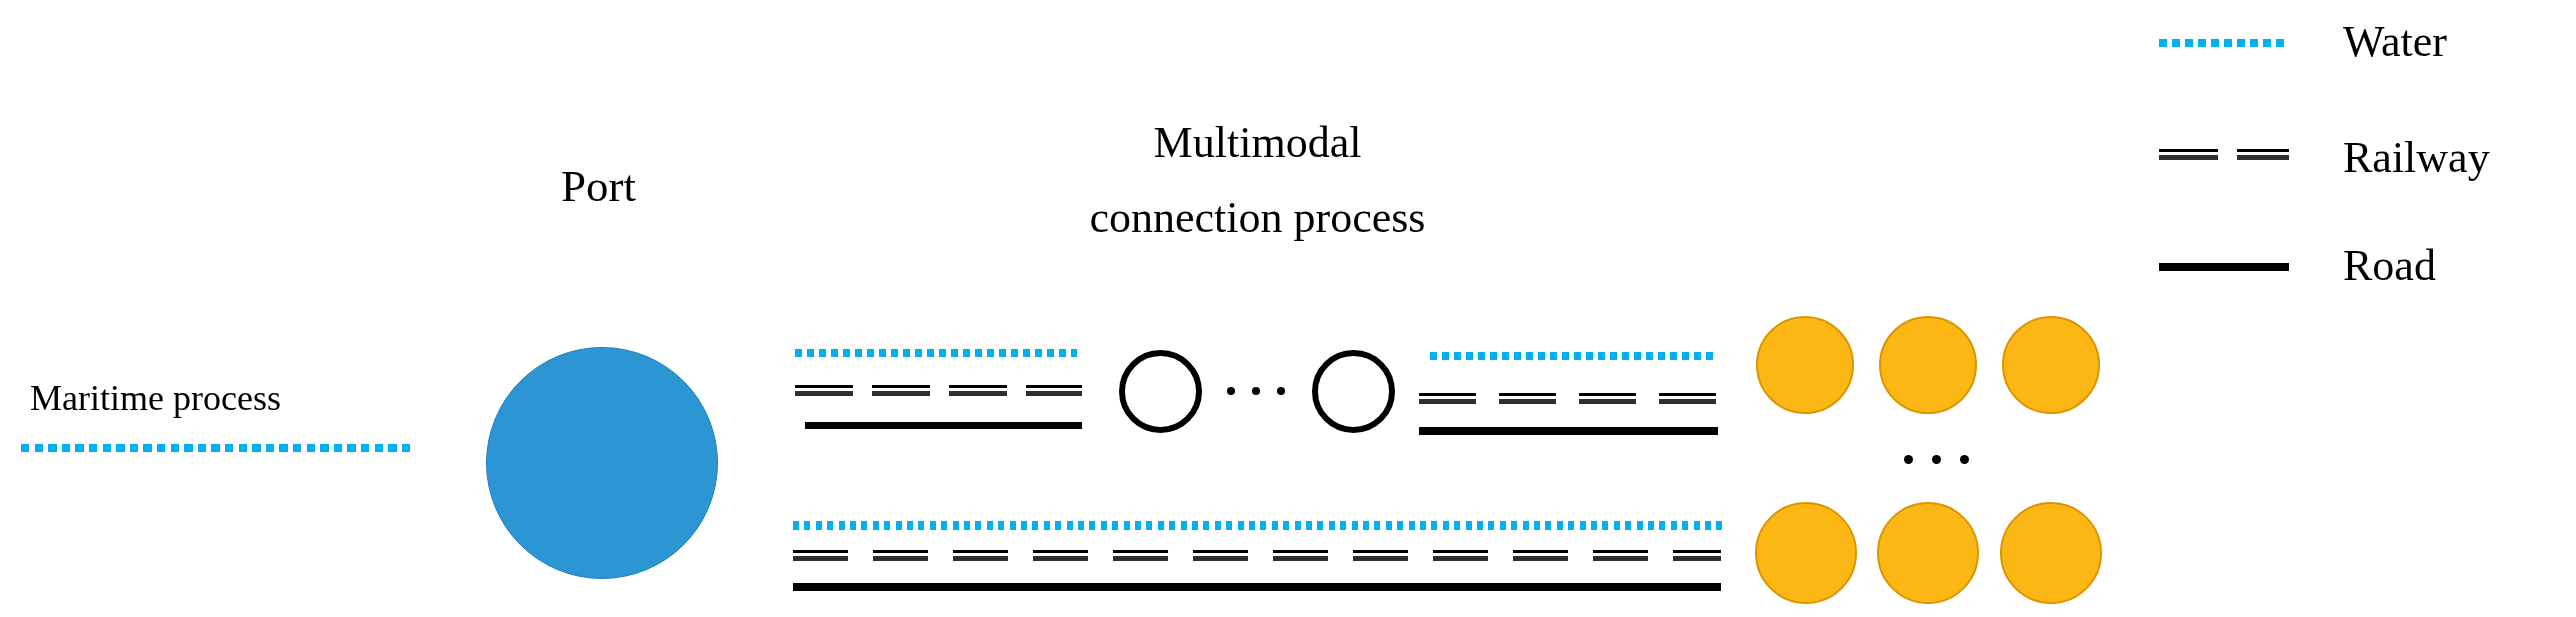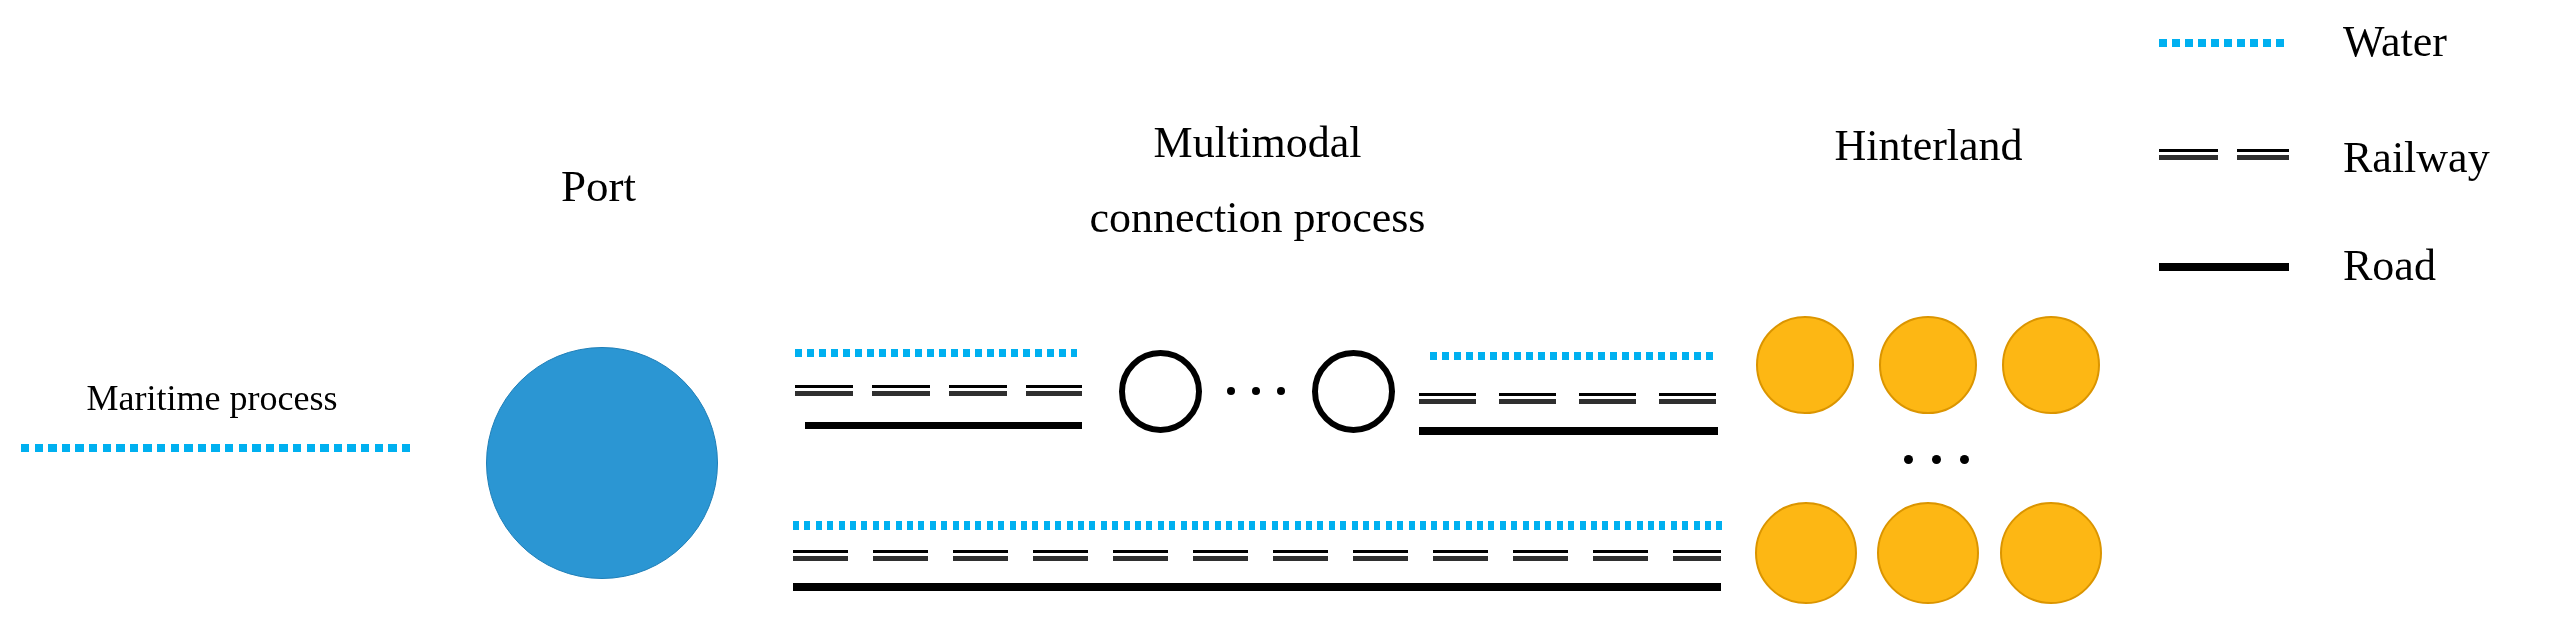--- a/index.html
+++ b/index.html
@@ -15,21 +15,20 @@
   .abs{position:absolute;}
   .hdr{
     font-size:44px;
     text-align:center;
     line-height:76px;
     white-space:nowrap;
   }
   .port-hdr{font-size:45px;}
   .small-lbl{
     font-size:36px;
-    text-align:center;
     line-height:45px;
     white-space:nowrap;
   }
   .legend-lbl{
     font-size:44px;
     line-height:61px;
     text-align:left;
     white-space:nowrap;
   }
   
@@ -59,21 +58,20 @@
 </head>
 <body>
 
 <div class="canvas">
 
   <div class="abs hdr port-hdr" style="left:485px;top:148px;width:227px;">Port</div>
 
   <div class="abs hdr" style="left:1068px;top:105px;width:379px;font-family:Liberation Serif, serif;">Multimodal</div>
   <div class="abs hdr" style="left:1068px;top:180px;width:379px;">connection process</div>
 
-  <div class="abs hdr" style="left:1739px;top:108px;width:379px;">Hinterland</div>
 
   <div class="abs small-lbl" style="left:30px;top:376px;width:364px;">Maritime process</div>
   <div class="abs water" style="left:21px;top:444px;width:392px;height:8.3px;--dot:8.3px;--per:13.6px;"></div>
 
   <div class="abs node port-node" style="left:486px;top:347px;width:232px;height:232px;"></div>
 
   <div class="abs water" style="left:795px;top:349px;width:282px;height:7.6px;--dot:6.8px;--per:12px;"></div>
   <div class="abs railway" style="left:795px;top:385px;width:287px;--dash:58px;--period:77px;">
     <div class="bar-top"></div>
     <div class="bar-gap"></div>

